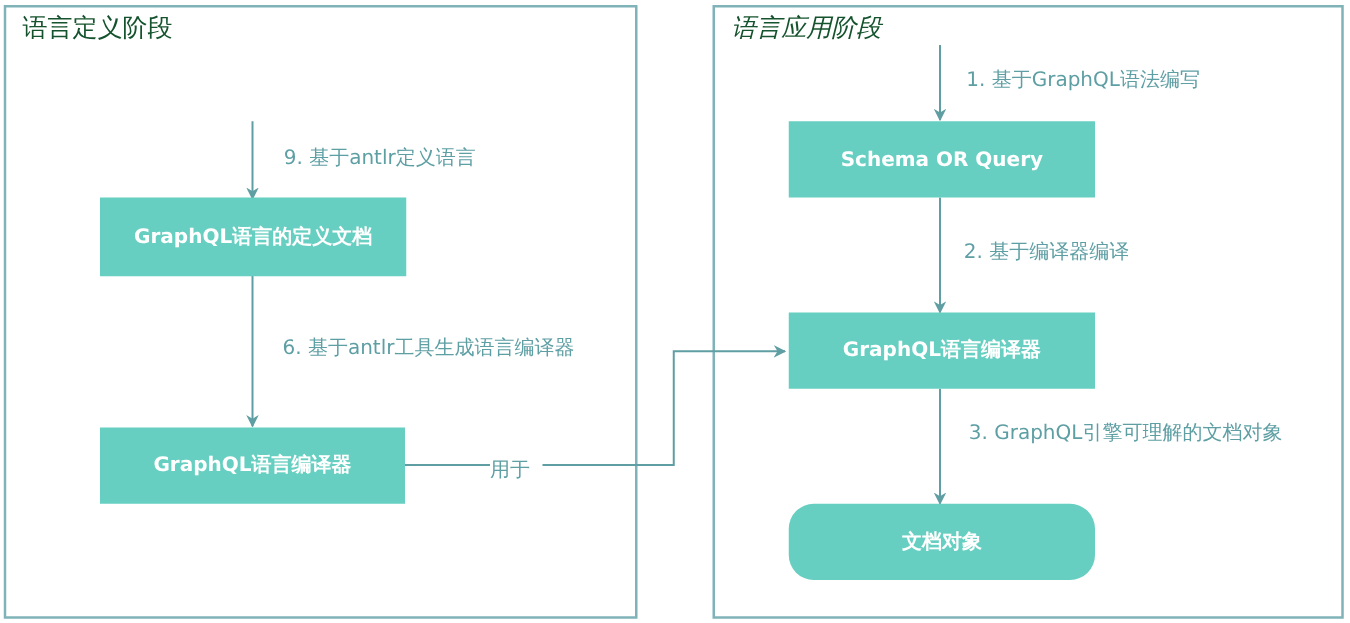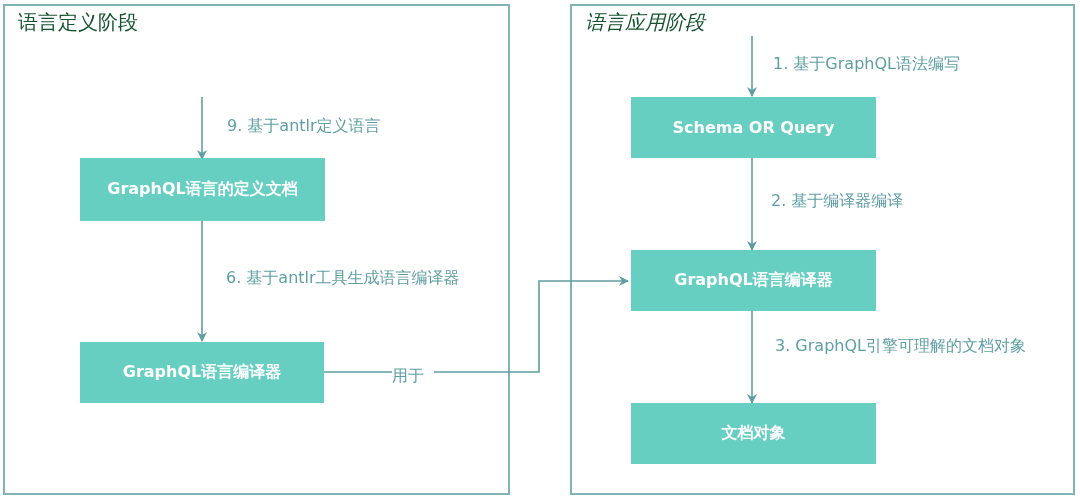--- a/index.html
+++ b/index.html
@@ -41,17 +41,17 @@
 
 <div class="node" style="left:80px;top:158px;width:245px;height:63px;">GraphQL语言的定义文档</div>
 <div class="node" style="left:80px;top:342px;width:244px;height:61px;">GraphQL语言编译器</div>
 
 <div class="label" style="left:227px;top:116px;">9. 基于antlr定义语言</div>
 <div class="label" style="left:226px;top:268px;">6. 基于antlr工具生成语言编译器</div>
 <div class="label" style="left:392px;top:366px;">用于</div>
 
 <div class="node" style="left:631px;top:97px;width:245px;height:61px;">Schema OR Query</div>
 <div class="node" style="left:631px;top:250px;width:245px;height:61px;">GraphQL语言编译器</div>
-<div class="node" style="left:631px;top:403px;width:245px;height:61px;">文档对象</div>
+<div class="node" style="left:631px;top:403px;width:245px;height:61px;border-radius:20px;">文档对象</div>
 
 <div class="label" style="left:773px;top:54px;">1. 基于GraphQL语法编写</div>
 <div class="label" style="left:771px;top:191px;">2. 基于编译器编译</div>
 <div class="label" style="left:775px;top:336px;">3. GraphQL引擎可理解的文档对象</div>
 
 </body></html>

